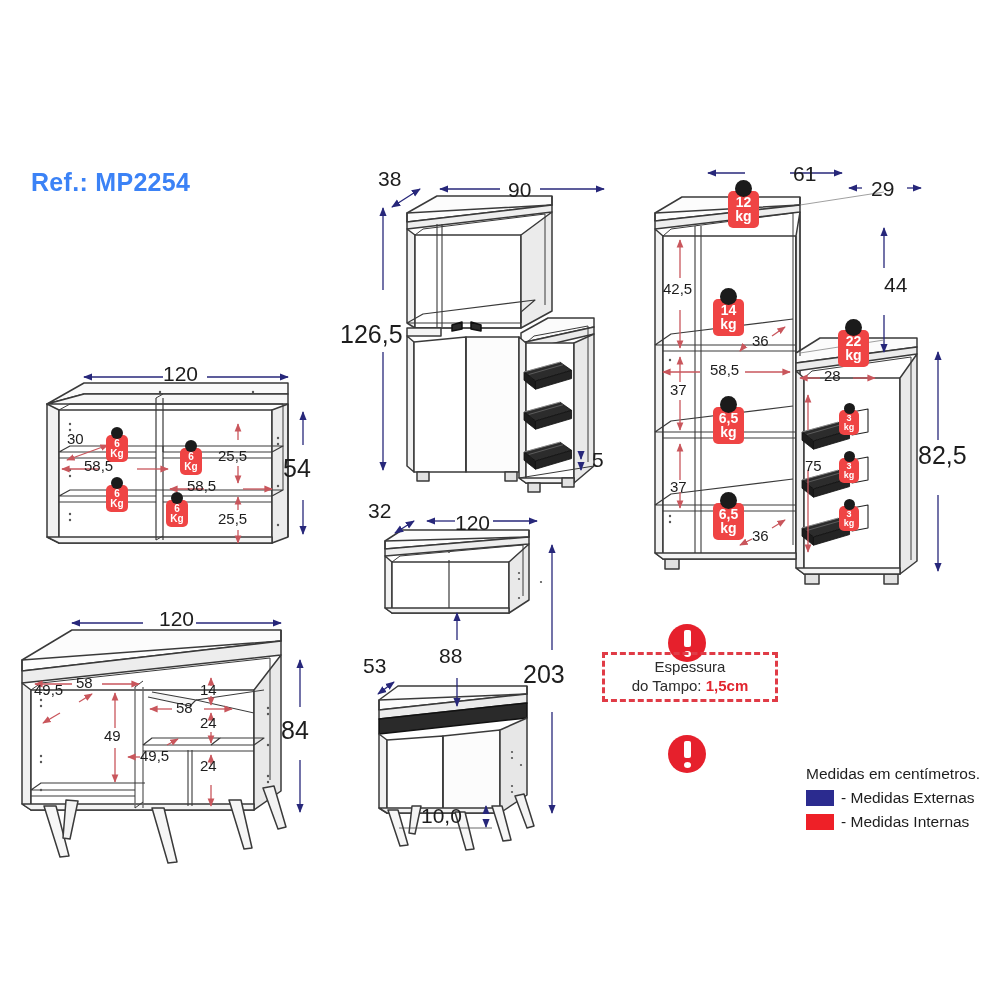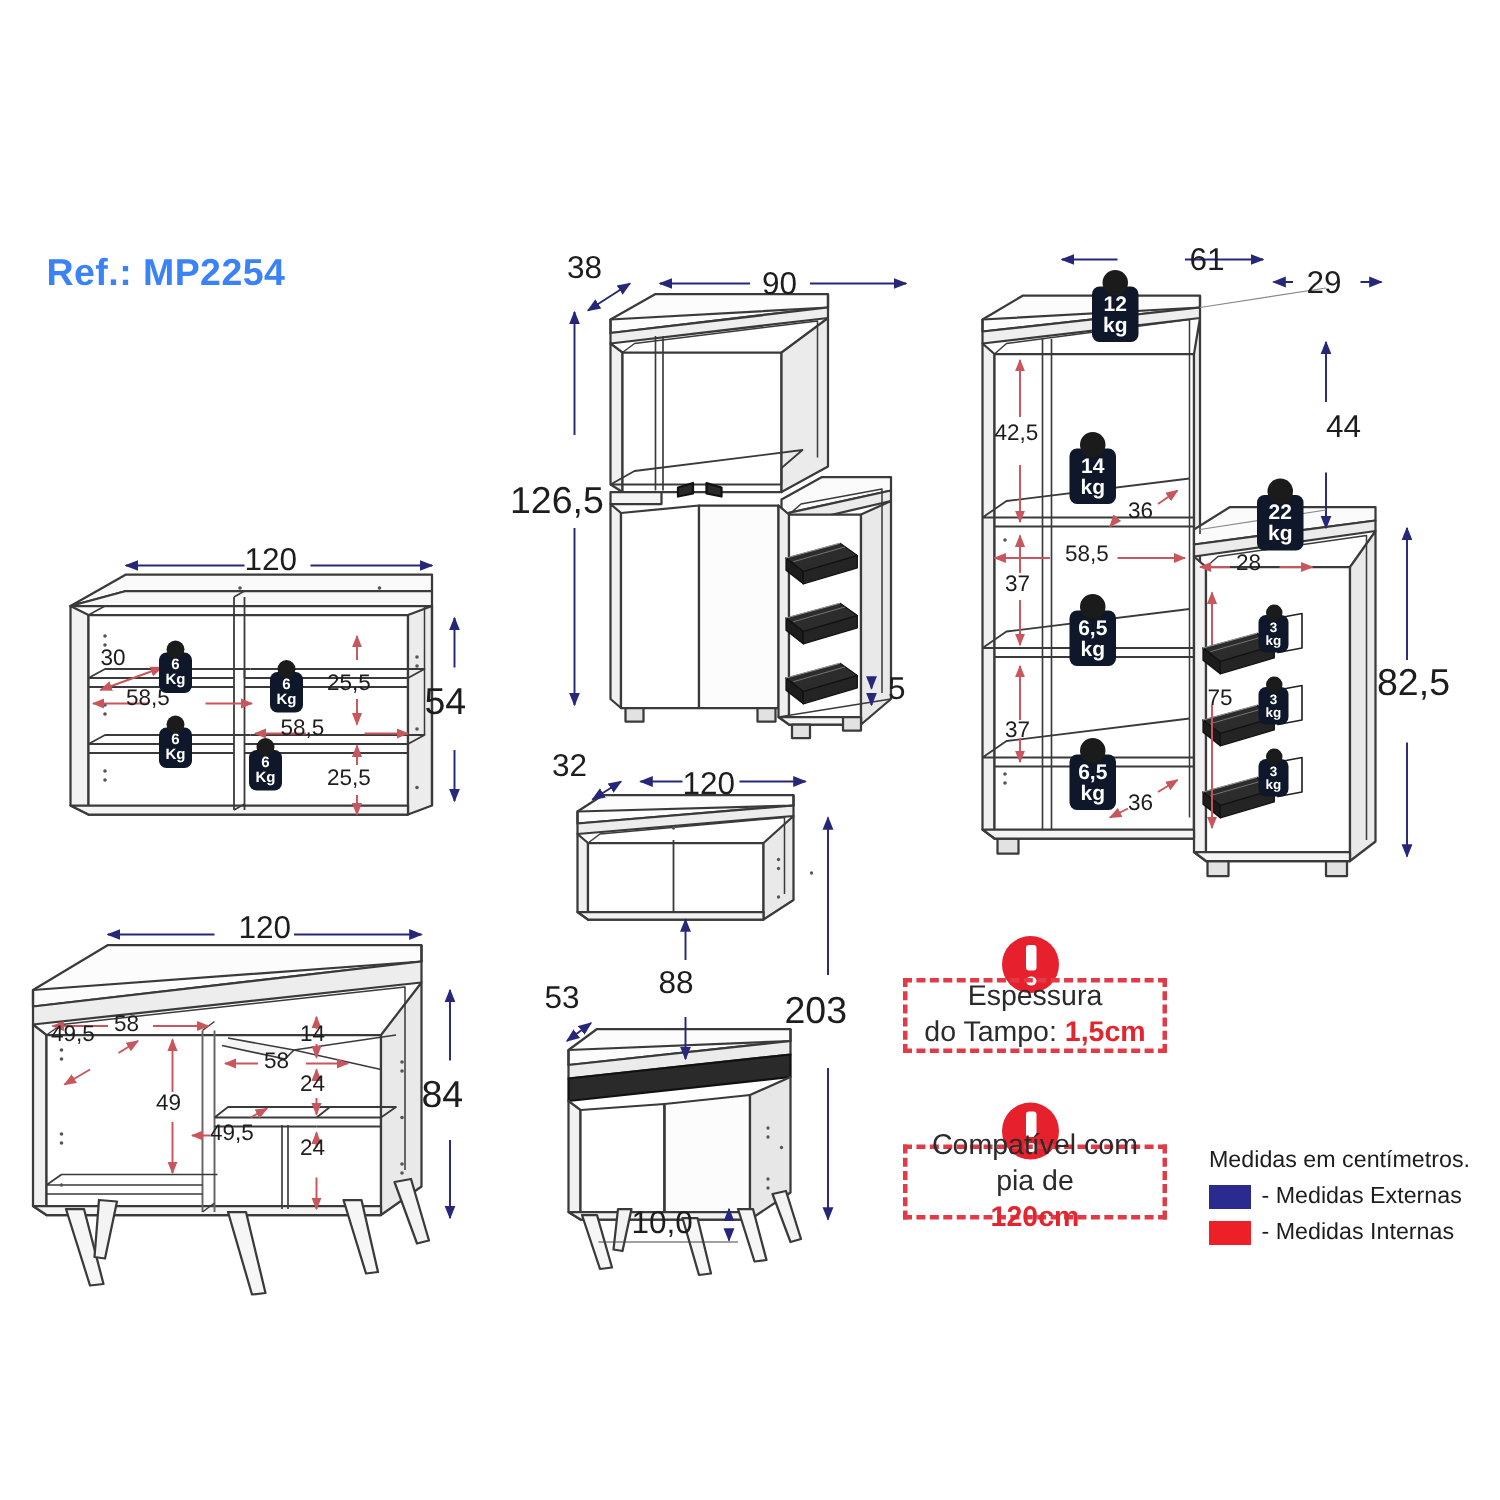--- a/index.html
+++ b/index.html
@@ -6,35 +6,35 @@
   body{width:1000px;height:1000px;position:relative;overflow:hidden;
        font-family:"Liberation Sans","DejaVu Sans",sans-serif;color:#1a1a1a;}
   #stage{position:absolute;left:0;top:0;width:1000px;height:1000px;}
   svg{position:absolute;left:0;top:0;}
   .ref-title{position:absolute;left:31px;top:168px;font-size:25px;font-weight:bold;
              letter-spacing:.3px;color:#3b82f6;}
   
   .dim{position:absolute;font-size:21px;color:#1d1d1d;white-space:nowrap;line-height:1;}
   .dim.sm{font-size:15px;}
   
-  .wt{position:absolute;background:#0f172a;color:#fff;border-radius:5px;
+  .wt{position:absolute;background:#ef4444;color:#fff;border-radius:5px;
       display:flex;flex-direction:column;align-items:center;justify-content:center;
       font-weight:bold;line-height:.95;text-align:center;}
   .wt::before{content:"";position:absolute;background:#1b1b1b;border-radius:50%;}
   .wt.mid{width:31px;height:37px;font-size:14px;}
   .wt.mid::before{width:17px;height:17px;top:-11px;}
   .wt.sml{width:22px;height:27px;font-size:10px;}
   .wt.sml::before{width:12px;height:12px;top:-8px;}
   .wt.tiny{width:20px;height:25px;font-size:9px;}
   .wt.tiny::before{width:11px;height:11px;top:-7px;}
   .wt span{display:block;}
   
   .callout{position:absolute;border:3px dashed #e03b46;box-sizing:border-box;
            display:flex;align-items:center;justify-content:center;text-align:center;
-           font-size:19px;color:#2b2b2b;line-height:1.25;padding:4px 6px;}
+           font-size:15px;color:#2b2b2b;line-height:1.25;padding:4px 6px;}
   .callout b{color:#e1262f;}
   .warnicon{position:absolute;width:38px;height:38px;border-radius:50%;background:#e6202c;
             display:flex;align-items:center;justify-content:center;}
   .warnicon .dot{position:absolute;width:7px;height:6px;background:#fff;border-radius:50%;
                  bottom:5px;}
   .warnicon .bar{position:absolute;width:7px;height:17px;background:#fff;border-radius:2px;top:6px;}
   
   .legend{position:absolute;left:806px;top:762px;font-size:15.5px;color:#1d1d1d;
           line-height:1.55;}
   .legend .row{display:flex;align-items:center;gap:7px;}
@@ -507,26 +507,20 @@
       <span>Espessura</span><br>
       <span>do Tampo:</span>
       <b>1,5cm</b>
     </div>
   </div>
 
   <div class="warnicon" style="left:668px;top:735px;">
     <div class="bar"></div>
       <div class="dot"></div>
   </div>
-  <div class="callout" style="left:602px;top:763px;width:176px;height:50px;">
-    <div>
-      <span>Compatível com pia de</span><br>
-      <b>120cm</b>
-    </div>
-  </div>
 
   <div class="legend">
     <div>Medidas em centímetros.</div>
     <div class="row">
       <span class="sw blue"></span>
       <span>- Medidas Externas</span>
     </div>
     <div class="row">
       <span class="sw red"></span>
       <span>- Medidas Internas</span>

